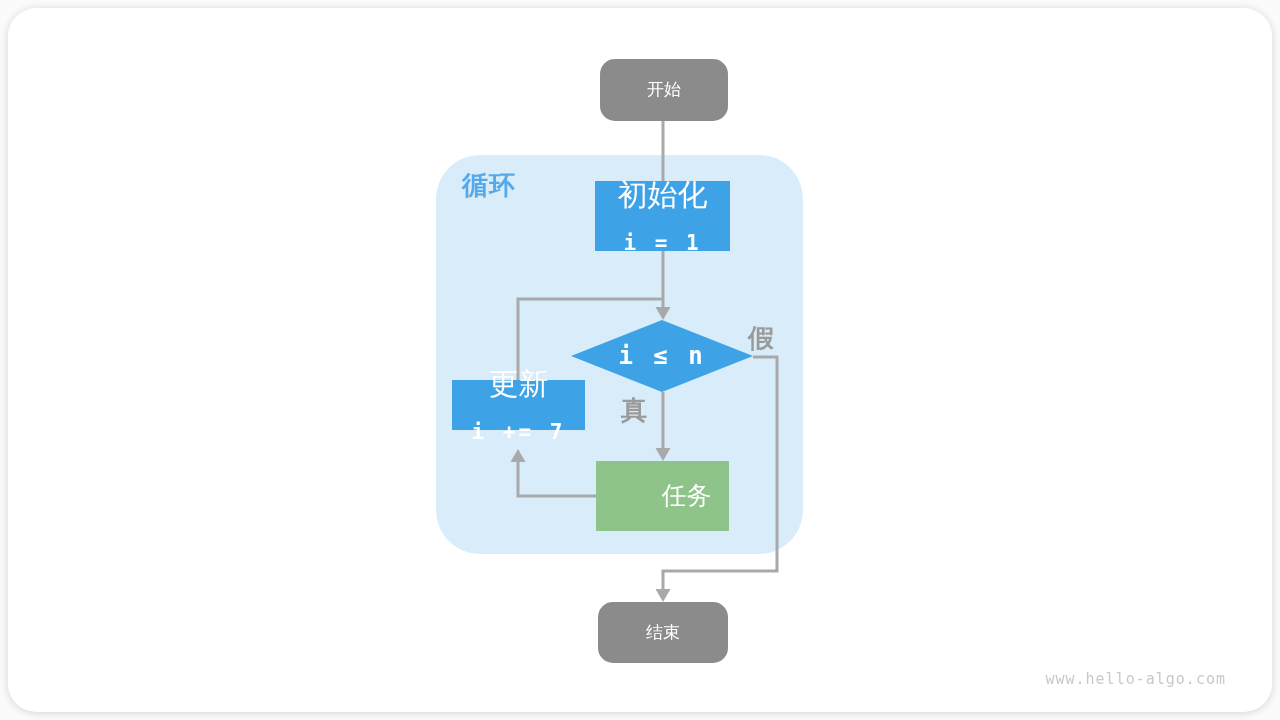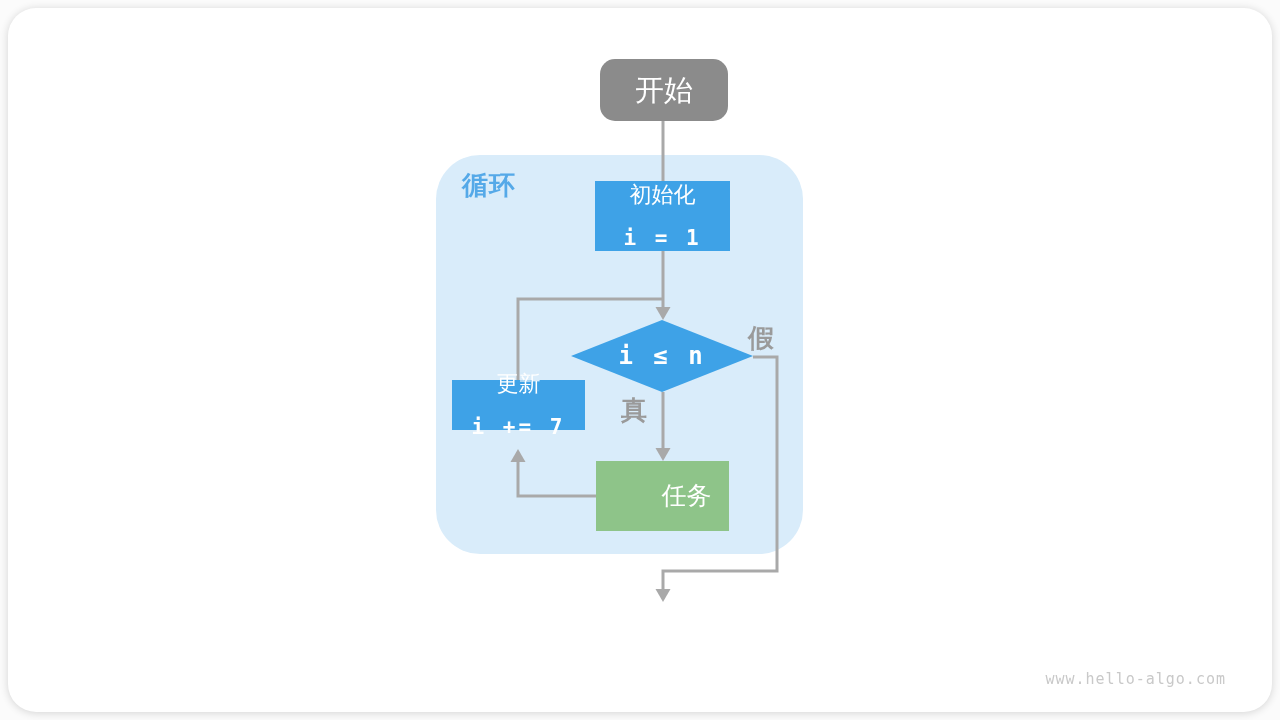--- a/index.html
+++ b/index.html
@@ -50,26 +50,26 @@
     flex-direction: column;
     align-items: center;
     justify-content: center;
     color: #ffffff;
     text-align: center;
     line-height: 1.25;
   }
   .node-terminal {
     background: var(--color-gray, #8b8b8b);
     border-radius: 15px;
-    font-size: 29px;
+    font-size: 17px;
     justify-content: center;
   }
   .node-process-blue { background: var(--color-blue, #3ea2e7); }
   .node-process-green { background: var(--color-green, #8ec489); font-size: 25px; }
-  .node-title { font-size: 22px; }
+  .node-title { font-size: 30px; }
   .node-code {
     font-family: "DejaVu Sans Mono", monospace;
     font-weight: bold;
     font-size: 21px;
     letter-spacing: 3px;
     margin-top: 16px;
   }
   .diamond {
     position: absolute;
     left: 563px; top: 312px;
@@ -148,17 +148,20 @@
 
     <div class="node node-process-blue" style="left:444px; top:372px; width:133px; height:50px;">
       <span class="node-title">更新</span>
       <span class="node-code">i += 7</span>
     </div>
 
     <div class="node node-process-green" style="left:588px; top:453px; width:133px; height:70px;padding-left:48px;">
       <span>任务</span>
     </div>
 
+    <div class="node node-terminal" style="left:590px; top:594px; width:130px; height:61px;">
+      <span>结束</span>
+    </div>
 
     <div class="watermark">www.hello-algo.com</div>
 
   </div>
 </div>
 
 </body></html>

